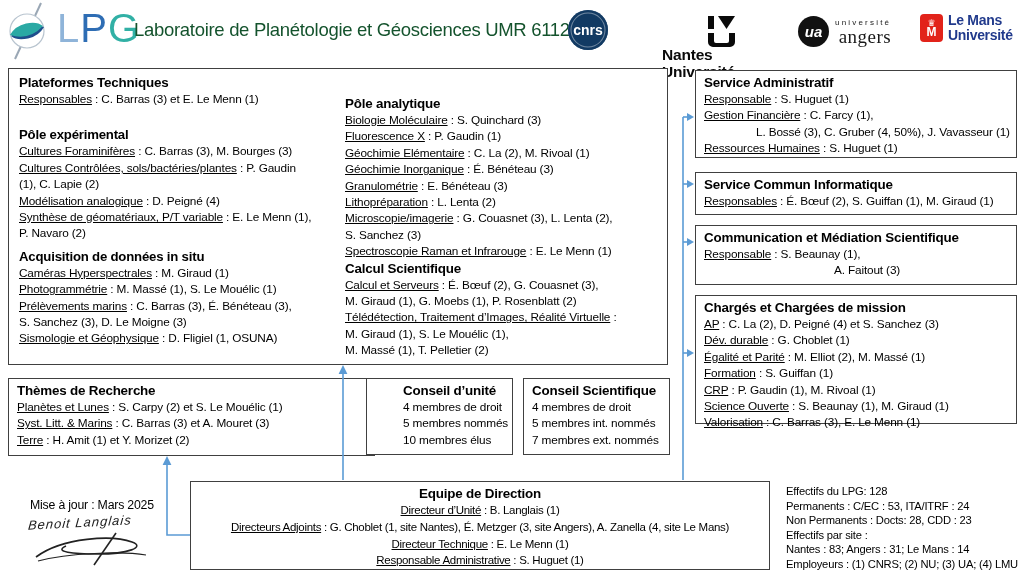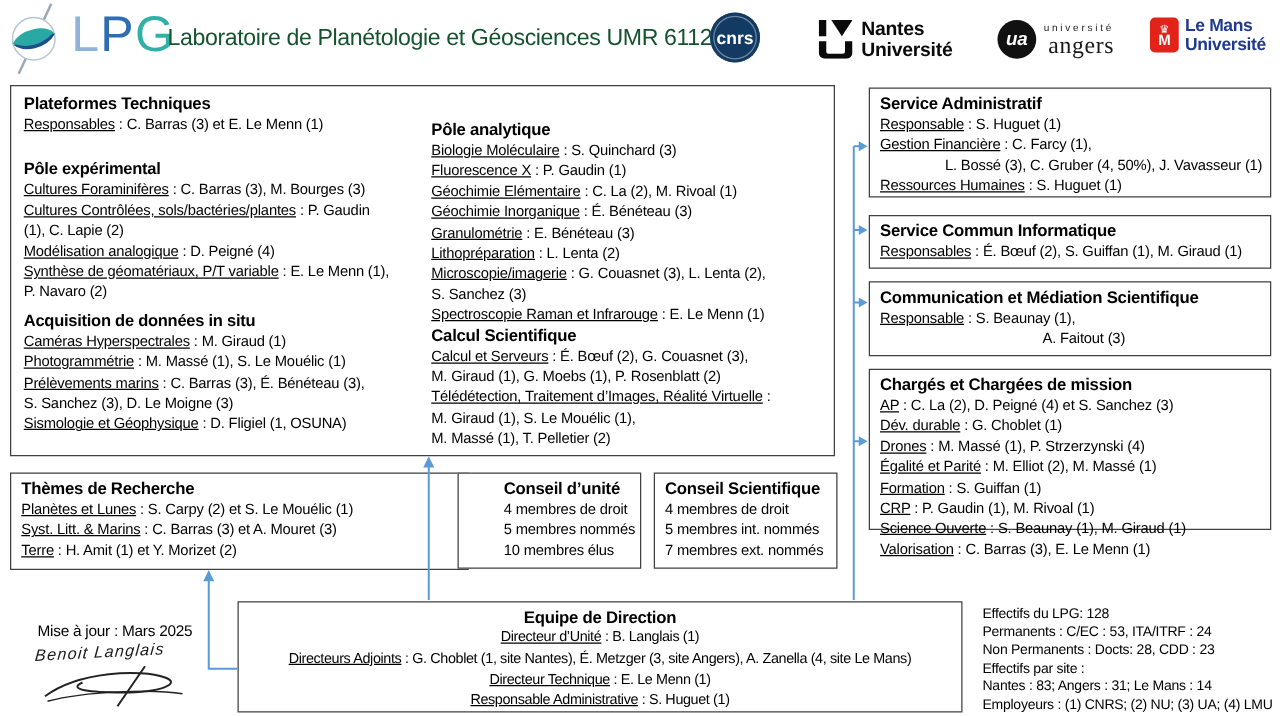--- a/index.html
+++ b/index.html
@@ -40,21 +40,21 @@
   .hdr { position:absolute; left:0; top:0; width:1024px; height:64px; }
   .lpg-logo { position:absolute; left:4px; top:2px; }
   .lpg-word { position:absolute; left:57px; top:4px; font-size:40px; font-weight:500; letter-spacing:1px; line-height:48px; }
   .lpg-l { color:#8fb4d9; } .lpg-p { color:#2e6db4; } .lpg-g { color:#31b0a5; }
   .lab-title { position:absolute; left:134px; top:19px; font-size:18.5px; letter-spacing:-0.3px; color:#14532d; white-space:nowrap; }
 
   .cnrs { position:absolute; left:568px; top:10px; width:40px; height:40px; border-radius:50%;
           background:#123a63; color:#fff; display:flex; align-items:center; justify-content:center;
           font-weight:bold; font-size:14px; box-shadow: inset 0 0 0 2.5px #123a63, inset 0 0 0 3.5px #ffffff66; }
 
-  .nantes { position:absolute; left:655px; top:16px; display:flex; align-items:flex-start; }
+  .nantes { position:absolute; left:655px; top:16px; display:flex; align-items:flex-end;flex-direction:column; }
   .nantes-text { margin-left:7px; font-size:15.5px; font-weight:600; line-height:16.5px; color:#0a0a0a; letter-spacing:-0.2px; }
 
   .angers { position:absolute; left:798px; top:16px; display:flex; align-items:center; }
   .ua-glyph { width:31px; height:31px; border-radius:50%; background:#111; color:#fff; display:flex;
               align-items:center; justify-content:center; font-weight:bold; font-style:italic; font-size:15px; }
   .angers-text { margin-left:6px; color:#1a1a1a; }
   .angers-l1 { font-size:8px; letter-spacing:2.2px; line-height:9px; }
   .angers-l2 { font-family:"Liberation Serif",serif; font-size:19px; line-height:19px; letter-spacing:0.5px;text-align:right; }
 
   .lemans { position:absolute; left:920px; top:13px; display:flex; align-items:center; }
@@ -201,21 +201,20 @@
   <div class="box comm box-pad">
     <div class="bt">Communication et Médiation Scientifique</div>
     <div class="ln"><span class="u">Responsable</span><span> : S. Beaunay (1),</span></div>
     <div class="ln cont-comm">A. Faitout (3)</div>
   </div>
 
   <div class="box charges box-pad">
     <div class="bt">Chargés et Chargées de mission</div>
     <div class="ln"><span class="u">AP</span><span> : C. La (2), D. Peigné (4) et S. Sanchez (3)</span></div>
     <div class="ln"><span class="u">Dév. durable</span><span> : G. Choblet (1)</span></div>
-    <div class="ln"><span class="u">Drones</span><span> : M. Massé (1), P. Strzerzynski (4)</span></div>
     <div class="ln"><span class="u">Égalité et Parité</span><span> : M. Elliot (2), M. Massé (1)</span></div>
     <div class="ln"><span class="u">Formation</span><span> : S. Guiffan (1)</span></div>
     <div class="ln"><span class="u">CRP</span><span> : P. Gaudin (1), M. Rivoal (1)</span></div>
     <div class="ln"><span class="u">Science Ouverte</span><span> : S. Beaunay (1), M. Giraud (1)</span></div>
     <div class="ln"><span class="u">Valorisation</span><span> : C. Barras (3), E. Le Menn (1)</span></div>
   </div>
 
   <div class="box dir box-pad">
     <div class="bt">Equipe de Direction</div>
     <div class="ln"><span class="u">Directeur d’Unité</span><span> : B. Langlais (1)</span></div>

